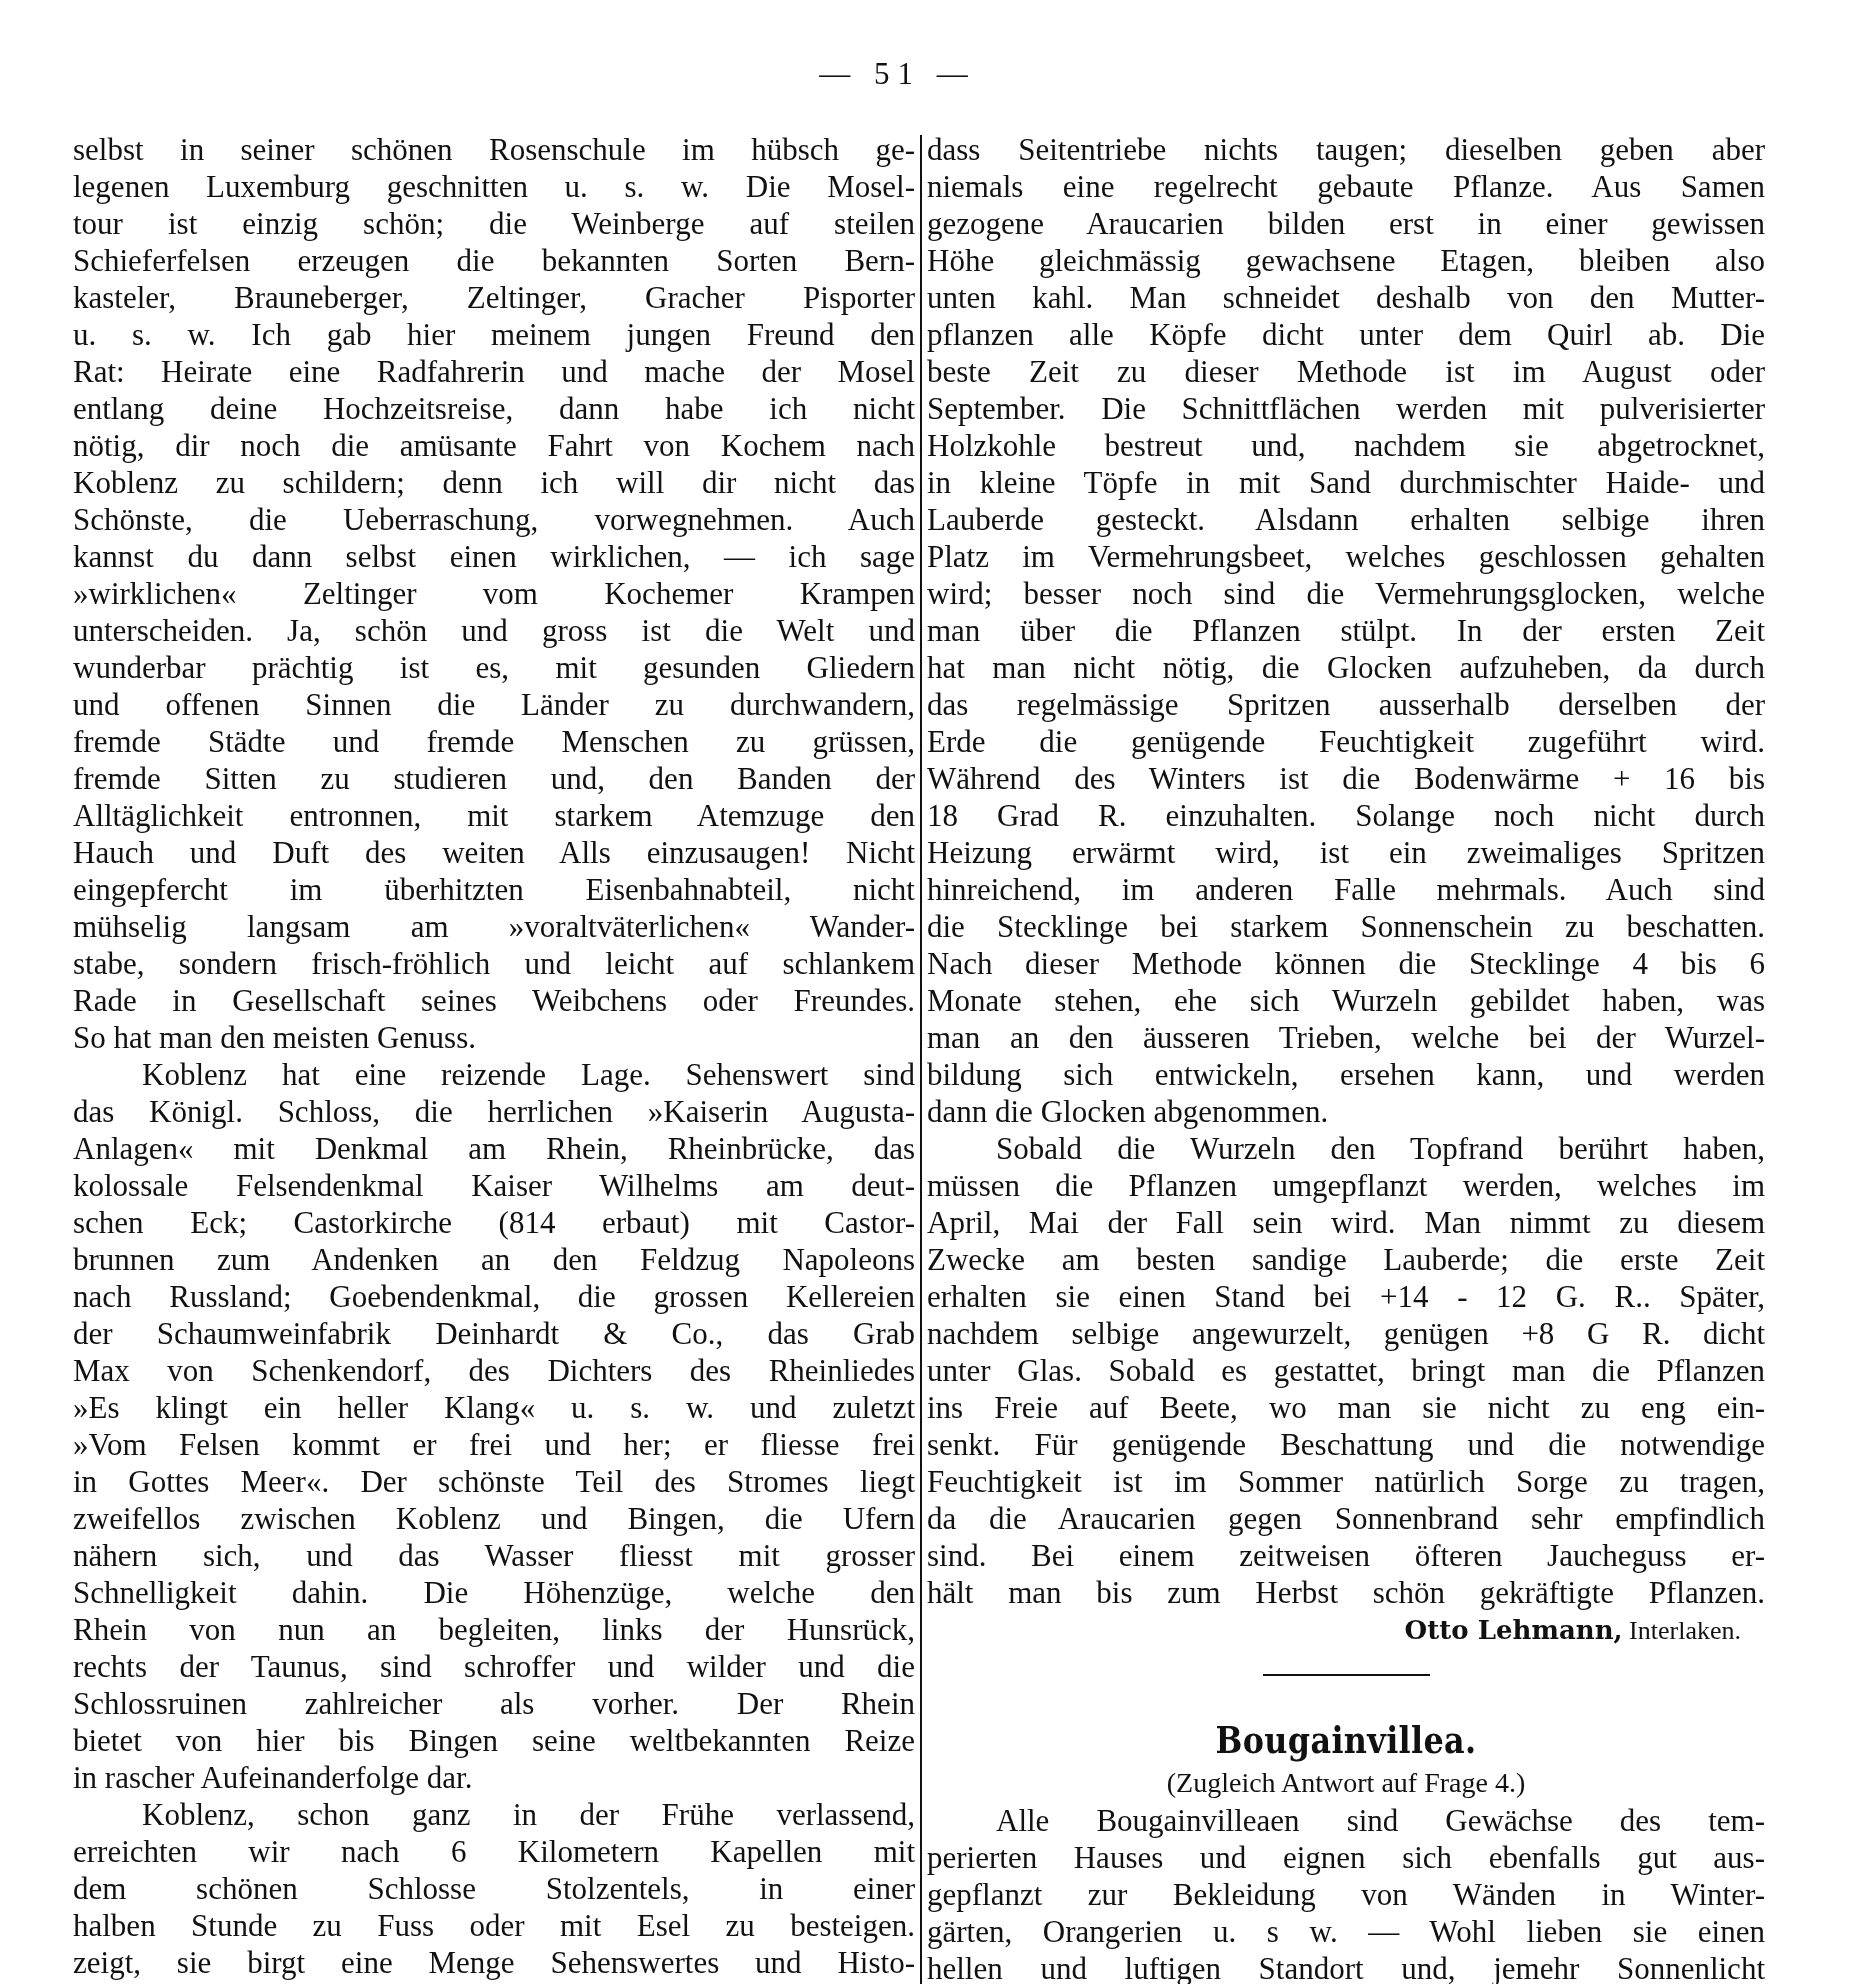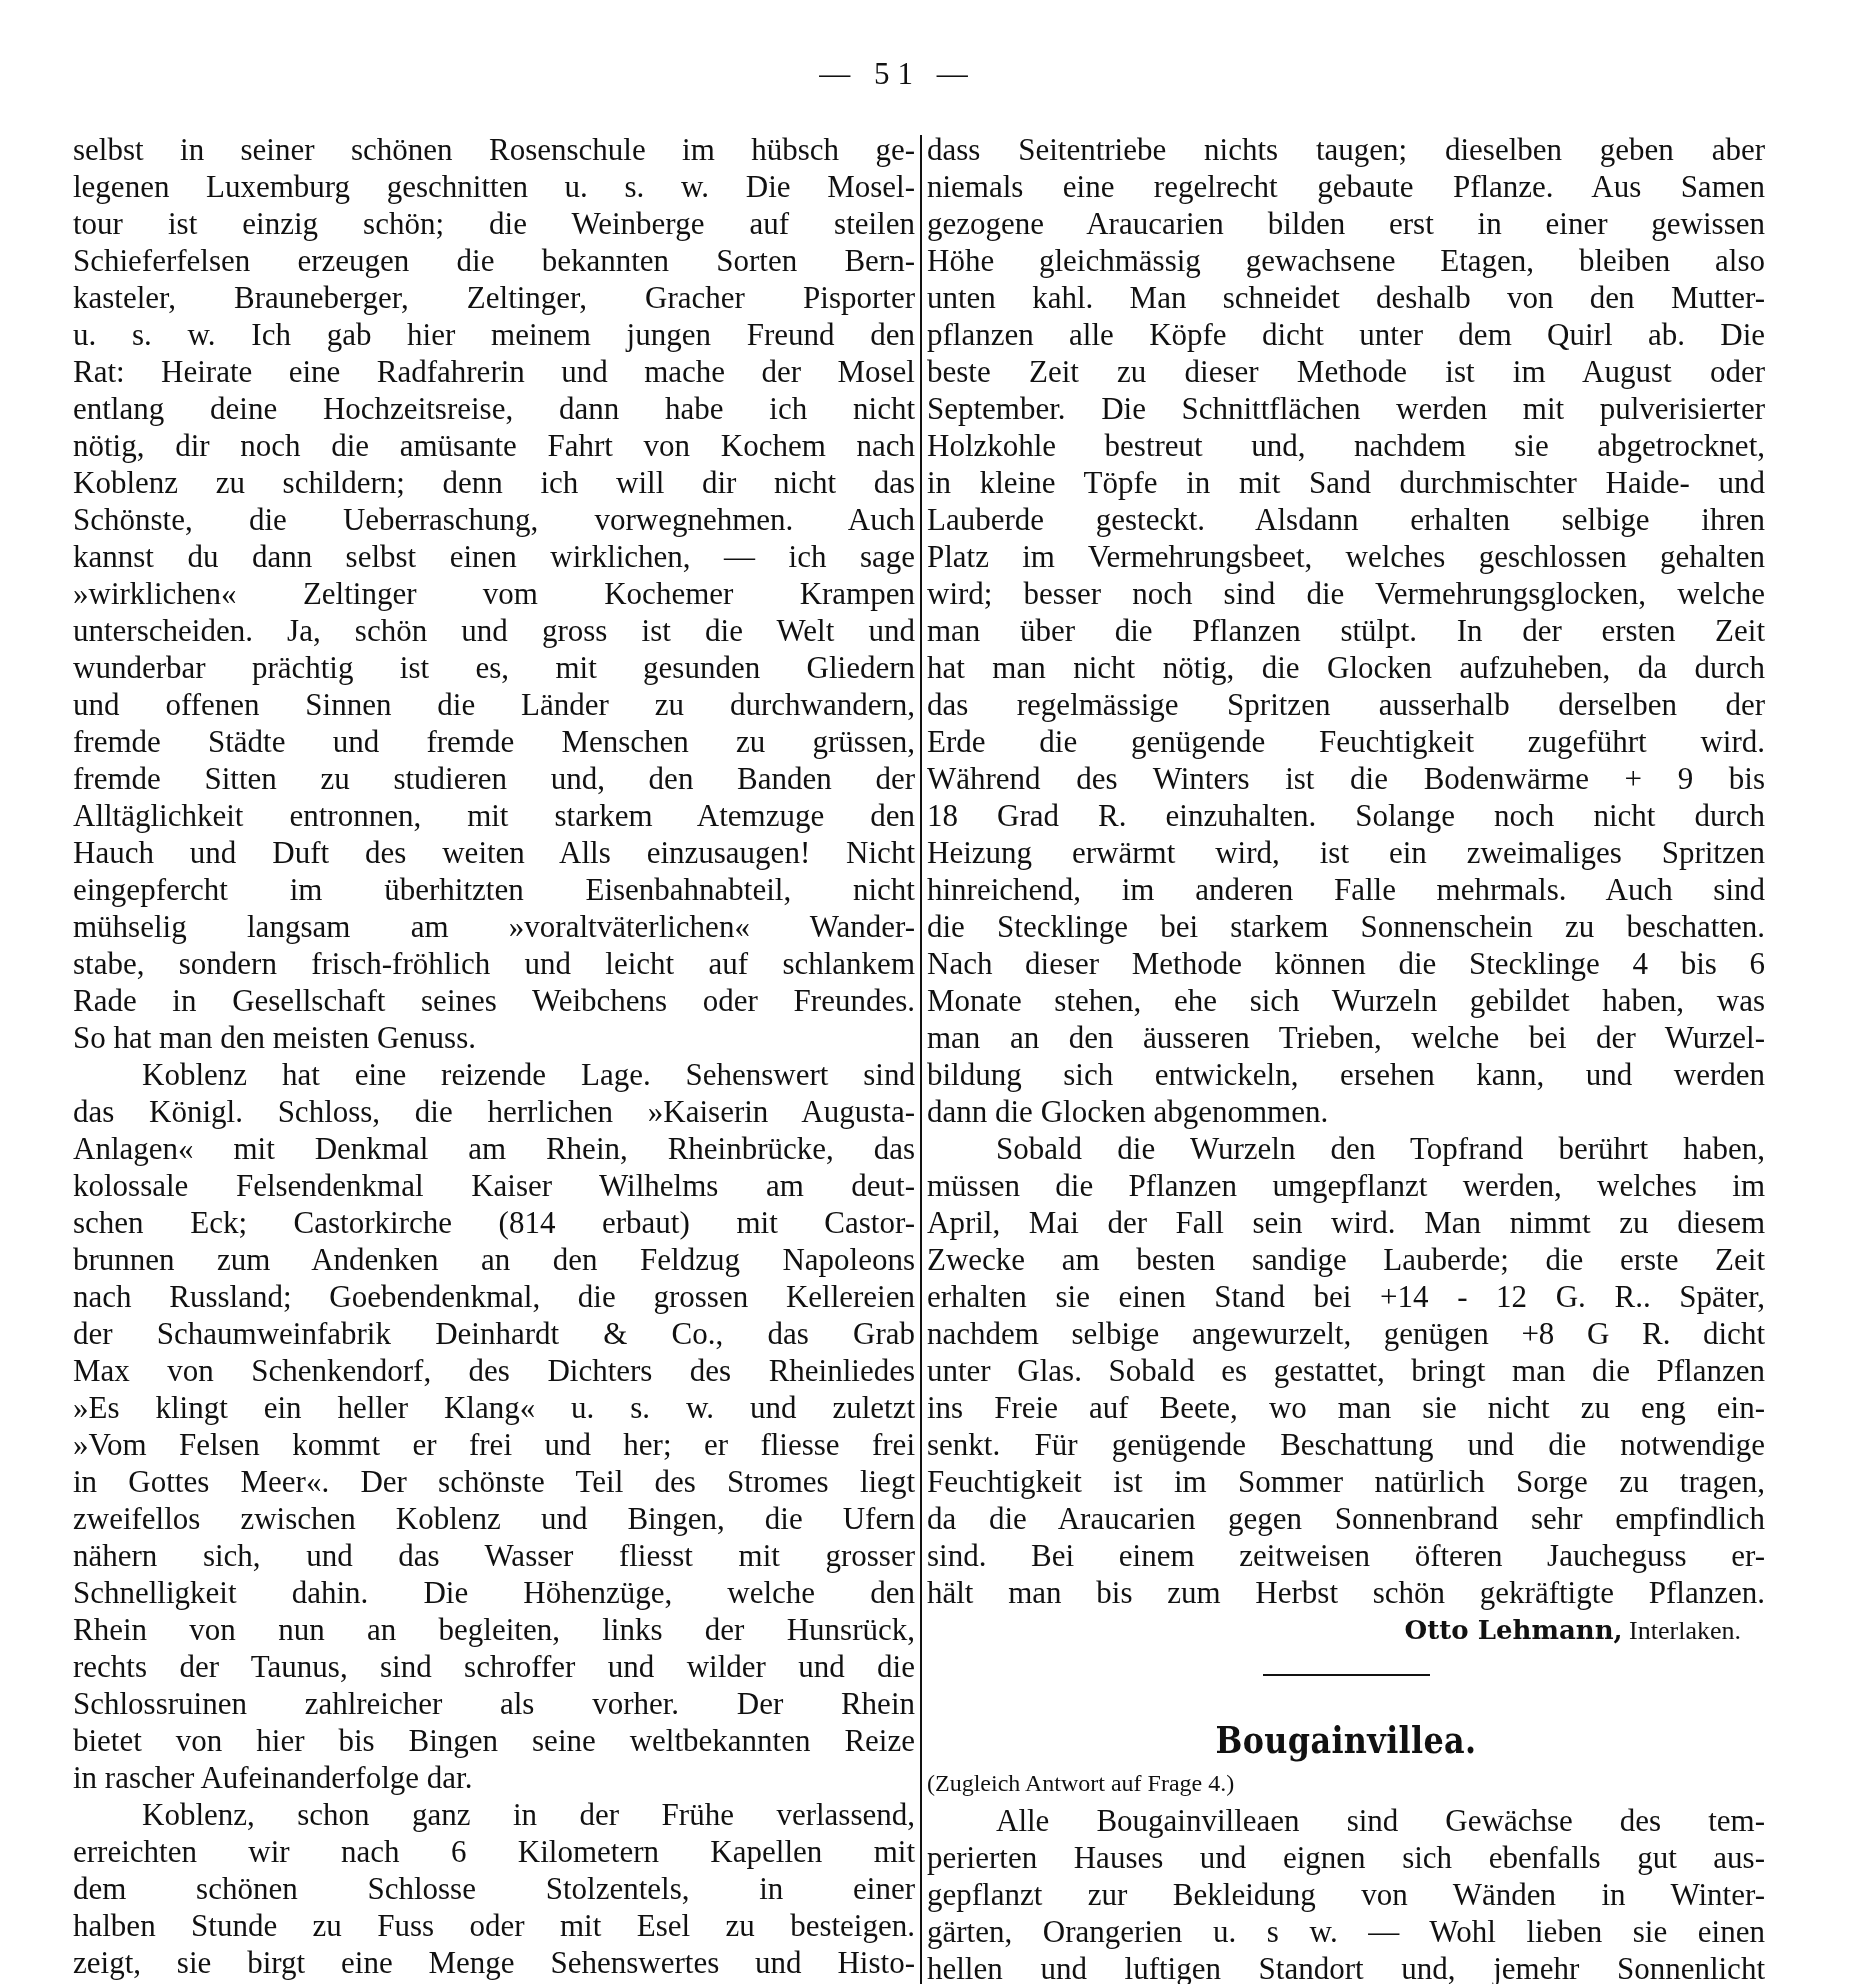--- a/index.html
+++ b/index.html
@@ -75,22 +75,22 @@
     font-weight: bold;
     font-size: 37px;
     text-align: center;
     line-height: 48px;
     letter-spacing: 0.4px;
     transform: scaleX(0.86);
     transform-origin: center;
     white-space: nowrap;
   }
   .subhead {
-    text-align: left;
-    font-size: 24px;
+    text-align: center;
+    font-size: 28px;
     line-height: 38px;
   }
   .signature {
     text-align: right;
     font-size: 26px;
     line-height: 38px;
     padding-right: 24px;
   }
   .signature b {
     font-family: "DejaVu Serif", serif;
@@ -180,21 +180,21 @@
         <span class="line">September. Die Schnittflächen werden mit pulverisierter</span>
         <span class="line">Holzkohle bestreut und, nachdem sie abgetrocknet,</span>
         <span class="line">in kleine Töpfe in mit Sand durchmischter Haide- und</span>
         <span class="line">Lauberde gesteckt. Alsdann erhalten selbige ihren</span>
         <span class="line">Platz im Vermehrungsbeet, welches geschlossen gehalten</span>
         <span class="line">wird; besser noch sind die Vermehrungsglocken, welche</span>
         <span class="line">man über die Pflanzen stülpt. In der ersten Zeit</span>
         <span class="line">hat man nicht nötig, die Glocken aufzuheben, da durch</span>
         <span class="line">das regelmässige Spritzen ausserhalb derselben der</span>
         <span class="line">Erde die genügende Feuchtigkeit zugeführt wird.</span>
-        <span class="line">Während des Winters ist die Bodenwärme + 9 bis</span>
+        <span class="line">Während des Winters ist die Bodenwärme + 16 bis</span>
         <span class="line">18 Grad R. einzuhalten. Solange noch nicht durch</span>
         <span class="line">Heizung erwärmt wird, ist ein zweimaliges Spritzen</span>
         <span class="line">hinreichend, im anderen Falle mehrmals. Auch sind</span>
         <span class="line">die Stecklinge bei starkem Sonnenschein zu beschatten.</span>
         <span class="line">Nach dieser Methode können die Stecklinge 4 bis 6</span>
         <span class="line">Monate stehen, ehe sich Wurzeln gebildet haben, was</span>
         <span class="line">man an den äusseren Trieben, welche bei der Wurzel-</span>
         <span class="line">bildung sich entwickeln, ersehen kann, und werden</span>
         <span class="line last">dann die Glocken abgenommen.</span>
       </div>

